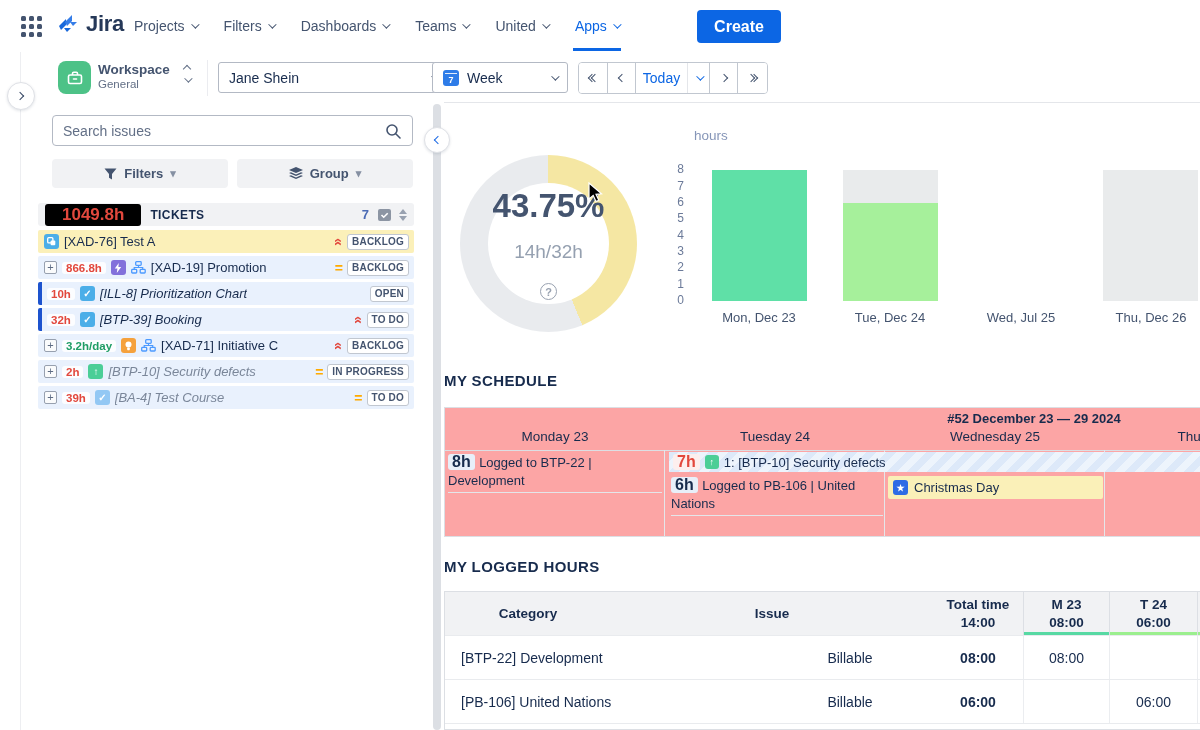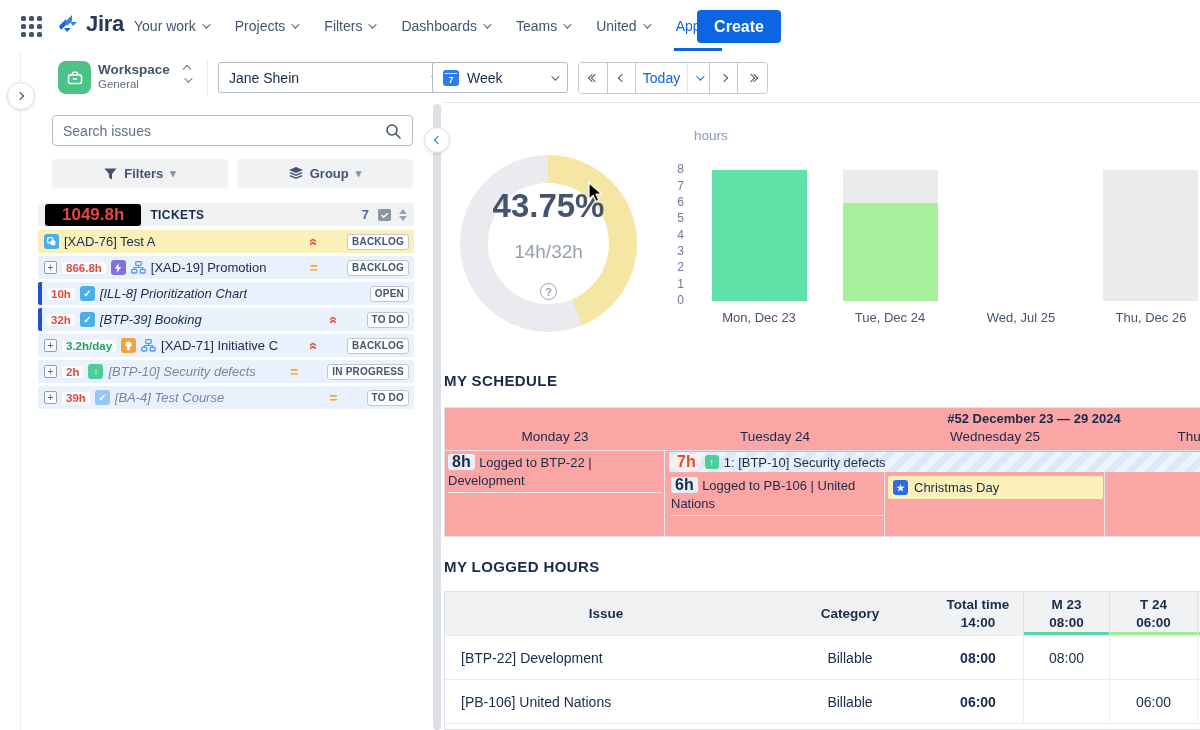--- a/index.html
+++ b/index.html
@@ -92,21 +92,21 @@
   .rchip { background:rgba(255,255,255,.85); border-radius:3px; padding:0 4px; font-size:11.5px;
     font-weight:700; color:#E2483D; flex:0 0 auto; }
   .rchip.green { color:#1F9D65; }
   .sq-icon { width:15px; height:15px; border-radius:3px; display:flex; align-items:center; justify-content:center;
     color:#fff; font-size:10px; font-weight:700; flex:0 0 auto; }
   .right-group { margin-left:auto; display:flex; align-items:center; gap:4px; }
   .prio-high { color:#E2483D; font-weight:700; font-size:14px; display:inline-block;
     transform:rotate(90deg); line-height:10px; }
   .prio-med { color:#FFAB00; font-weight:700; font-size:14px; line-height:10px; }
   .status-badge { border:1px solid #C1C7D0; border-radius:3px; background:#fff; padding:1.5px 4px;
-    font-size:10px; font-weight:700; color:#44546F; letter-spacing:.2px; white-space:nowrap;margin-left:25px; }
+    font-size:10px; font-weight:700; color:#44546F; letter-spacing:.2px; white-space:nowrap; }
 
   
   .donut { position:absolute; left:460px; top:155px; width:177px; height:177px; border-radius:50%; }
   .donut-hole { position:absolute; inset:28px; border-radius:50%; background:#fff;
     display:flex; flex-direction:column; align-items:center; justify-content:center; gap:16px; }
   .donut-pct { font-size:33px; font-weight:600; color:#44546F; }
   .donut-sub { font-size:19px; color:#95A0B0; }
   .donut-q { width:17px; height:17px; border:1.5px solid #98A1B0; border-radius:50%; color:#98A1B0;
     font-size:11px; font-weight:700; display:flex; align-items:center; justify-content:center; margin-top:4px; }
 
@@ -177,24 +177,20 @@
       <svg width="24" height="24" viewBox="0 0 24 24">
         <path d="M3 14 L10 7 L10 13 L5 18 Z" fill="#1868DB"></path>
         <path d="M9 10 L16 3 L16 9 L11 14 Z" fill="#357DE8"></path>
         <path d="M8 16 L15 16 L11 20 Z" fill="#1868DB"></path>
         <path d="M14 10 L21 10 L17 14 Z" fill="#357DE8"></path>
       </svg>
       <span class="logo-text">Jira</span>
     </div>
     <div class="menu">
       <div class="menu-item">
-        <span>Your work</span>
-          <span class="chev down"></span>
-      </div>
-      <div class="menu-item">
         <span>Projects</span>
           <span class="chev down"></span>
       </div>
       <div class="menu-item">
         <span>Filters</span>
           <span class="chev down"></span>
       </div>
       <div class="menu-item">
         <span>Dashboards</span>
           <span class="chev down"></span>
@@ -482,25 +478,25 @@
         <span style="font-size:9px;">★</span>
       </span>
       <span class="ev-text">Christmas Day</span>
     </div>
   </div>
 
   <div class="section-title" style="left:444px; top:558px;">MY LOGGED HOURS</div>
 
   <div class="lt">
     <div class="lt-header">
+      <div class="lt-hcell" style="width:166px;">
+        <span>Category</span>
+      </div>
       <div class="lt-hcell" style="width:322px;">
         <span>Issue</span>
-      </div>
-      <div class="lt-hcell" style="width:166px;">
-        <span>Category</span>
       </div>
       <div class="lt-hcell" style="width:90px;">
         <span>Total time</span>
         <span class="val">14:00</span>
       </div>
       <div class="lt-hcell daycol" id="day1h" style="width: 86px; --uc: #57D9A3;">
         <span>M 23</span>
         <span class="val">08:00</span>
       </div>
       <div class="lt-hcell daycol" id="day2h" style="width: 88px; --uc: #9BEF8E;">

